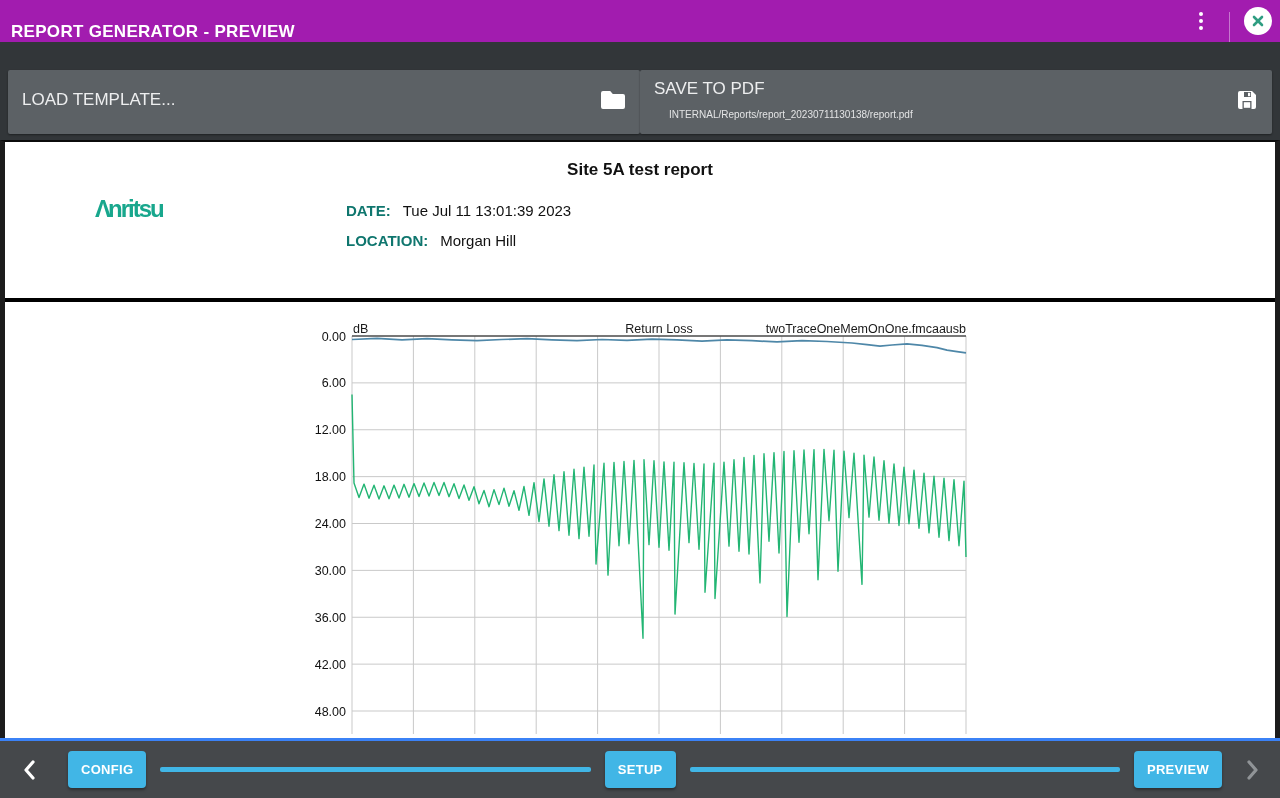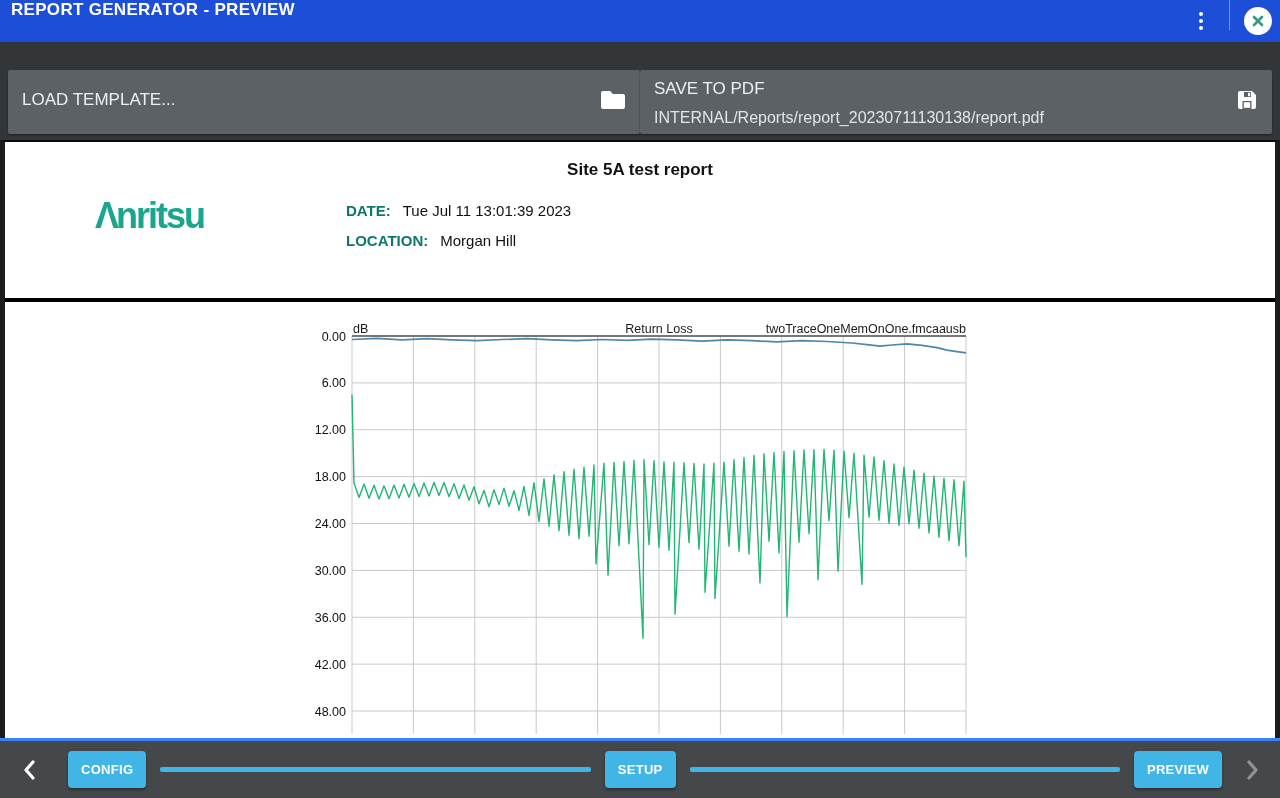--- a/index.html
+++ b/index.html
@@ -2,49 +2,49 @@
 <html><head>
 <meta charset="utf-8">
 <style>
   * { margin:0; padding:0; box-sizing:border-box; }
   html,body { width:1280px; height:798px; overflow:hidden; background:#323639;
               font-family:"Liberation Sans", sans-serif; }
   #app { position:relative; width:1280px; height:798px; }
 
   
   .titlebar { position:absolute; top:0; left:0; width:1280px; height:42px;
-              background:#1d4ed8; display:flex; align-items:flex-start; }
+              background:#a21caf; display:flex; align-items:flex-end; }
   .titlebar .app-title { color:#fff; font-size:17px; font-weight:bold;
               letter-spacing:.3px; padding-left:11px; flex:1; }
   .tb-btn { width:44px; height:42px; display:flex; align-items:center;
             justify-content:center; cursor:pointer; }
   .kebab { display:flex; flex-direction:column; gap:3px; }
   .kebab i { width:4px; height:4px; border-radius:50%; background:#fff; display:block; }
   .tb-sep { width:1px; height:30px; background:rgba(255,255,255,.4); margin:0 6px; }
   .close-circle { width:28px; height:28px; border-radius:50%; background:#fff;
                   display:flex; align-items:center; justify-content:center; }
 
   
   .toolbar { position:absolute; top:42px; left:0; width:1280px; height:98px;
              background:#323639; display:flex; gap:0; padding:28px 8px 6px 8px; }
   .tool-btn { flex:1; background:#5C6165; border-radius:2px; position:relative;
               box-shadow:0 1px 2px rgba(0,0,0,.4); cursor:pointer; color:#EDEEEF; }
   .tool-btn .big-label { font-size:17px; position:absolute; left:14px; top:20px; }
   .tool-btn.two-line .big-label { top:9px; }
-  .tool-btn .sub-label { font-size:16px; color:#E3E4E5; position:absolute; left:14px; top:39px; }
+  .tool-btn .sub-label { font-size:10px; color:#E3E4E5; position:absolute; left:29px; top:39px; }
   .tool-icon { position:absolute; right:14px; top:50%; transform:translateY(-50%); }
 
   
   .page { position:absolute; top:140px; left:0; width:1280px; height:598px;
           background:#fff; border-top:2px solid #0b0b0b;
           border-left:5px solid #1c1c1c; border-right:5px solid #1c1c1c; }
   .report-header { position:relative; height:160px; border-bottom:4px solid #000; }
   .report-title { position:absolute; top:18px; left:0; width:100%; text-align:center;
                   font-size:17px; font-weight:600; color:#111; }
-  .logo { position:absolute; left:90px; top:53px; font-size:36px; font-weight:bold;
+  .logo { position:absolute; left:90px; top:53px; font-size:24px; font-weight:bold;
           color:#18A78D; letter-spacing:-2px; }
   .logo .logo-a { letter-spacing:-3px; }
   .fields { position:absolute; left:341px; top:58px; font-size:15px; color:#111; }
   .field-row { height:30px; line-height:22px; }
   .field-row b { font-weight:bold; color:#0f766e; }
   .field-row span.val { margin-left:12px; }
   .report-chart { position:absolute; top:164px; left:0; width:1032px; height:430px; overflow:hidden;text-align:right; }
   .report-chart svg { display:block; }
 
   

